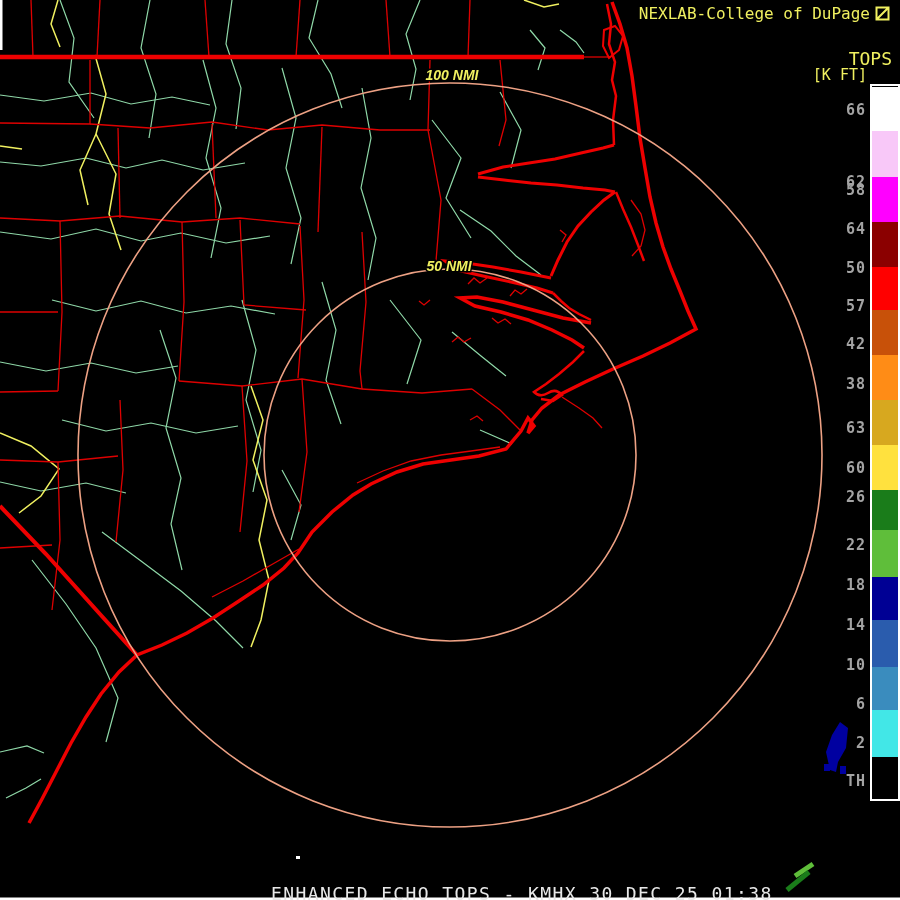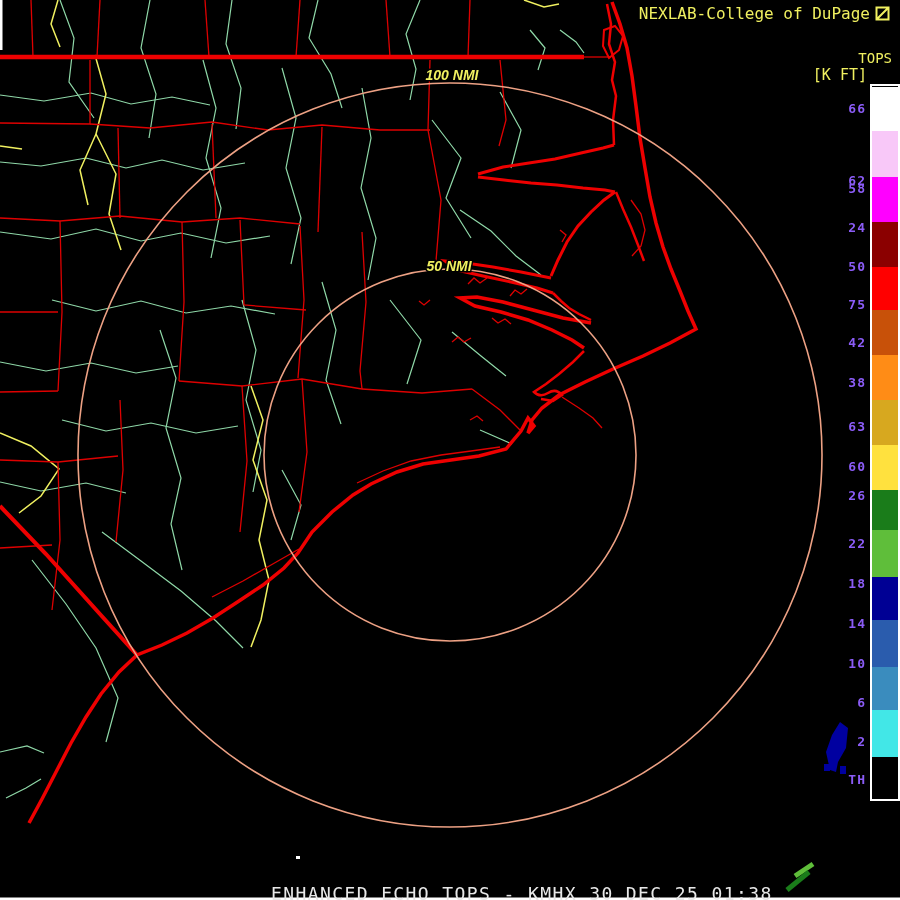--- a/index.html
+++ b/index.html
@@ -1,27 +1,27 @@
 <!DOCTYPE html>
 <html><head>
 <meta charset="utf-8">
 <style>
   html,body{margin:0;padding:0;background:#000;}
   .screen{position:relative;width:900px;height:900px;background:#000;overflow:hidden;
           font-family:"DejaVu Sans Mono","Liberation Mono",monospace;}
   .map-svg{position:absolute;left:0;top:0;}
   .brand{position:absolute;top:4px;right:10px;display:flex;align-items:center;gap:5px;
          color:#F0F060;font-size:16px;white-space:nowrap;}
-  .legend-title{position:absolute;right:8px;top:52px;color:#F0F060;font-size:14px;text-align:right;line-height:13px;}
+  .legend-title{position:absolute;right:8px;top:52px;color:#F0F060;font-size:18px;text-align:right;line-height:13px;}
   .legend-units{position:absolute;right:33px;top:66px;color:#F0F060;font-size:15px;}
   .cb-frame{position:absolute;left:870px;top:84px;width:26px;height:713px;border:2px solid #fff;background:#000;}
   .cb-seg{position:absolute;left:0;width:26px;}
   .cb-labels{position:absolute;left:828px;top:0;width:38px;height:900px;pointer-events:none;}
-  .cb-tick{position:absolute;right:0;width:38px;text-align:right;color:#8b5cf6;
-           font-size:13px;font-weight:bold;letter-spacing:1px;}
+  .cb-tick{position:absolute;right:0;width:38px;text-align:right;color:#a3a3a3;
+           font-size:15px;font-weight:bold;letter-spacing:1px;}
   .status{position:absolute;left:271px;top:883px;color:#E8E8E8;font-size:18px;letter-spacing:1.4px;white-space:nowrap;}
   svg text.ring-label{font-family:"Liberation Sans",sans-serif;font-style:italic;font-weight:bold;
            font-size:14px;fill:#F0F060;paint-order:stroke;stroke:#000;stroke-width:3px;}
 </style>
 </head>
 <body>
 
 <div class="screen">
 
   <svg class="map-svg" width="900" height="900" viewBox="0 0 900 900">
@@ -181,23 +181,23 @@
       <div class="cb-seg" style="top: 491px; height: 43px; background: rgb(0, 0, 148);"></div>
       <div class="cb-seg" style="top: 534px; height: 47px; background: rgb(42, 92, 173);"></div>
       <div class="cb-seg" style="top: 581px; height: 43px; background: rgb(58, 140, 190);"></div>
       <div class="cb-seg" style="top: 624px; height: 47px; background: rgb(66, 231, 231);"></div>
       <div class="cb-seg" style="top: 671px; height: 40px; background: rgb(0, 0, 0);"></div>
     </div>
   <div class="cb-labels" id="cb-labels">
       <span class="cb-tick" style="top: 101px;">66</span>
       <span class="cb-tick" style="top: 141px; margin-top: 32px;">62</span>
       <span class="cb-tick" style="top: 181px;">58</span>
-      <span class="cb-tick" style="top: 220px;">24</span>
+      <span class="cb-tick" style="top: 220px;">64</span>
       <span class="cb-tick" style="top: 259px;">50</span>
-      <span class="cb-tick" style="top: 297px;">75</span>
+      <span class="cb-tick" style="top: 297px;">57</span>
       <span class="cb-tick" style="top: 335px;">42</span>
       <span class="cb-tick" style="top: 375px;">38</span>
       <span class="cb-tick" style="top: 419px;">63</span>
       <span class="cb-tick" style="top: 459px;">60</span>
       <span class="cb-tick" style="top: 488px;">26</span>
       <span class="cb-tick" style="top: 536px;">22</span>
       <span class="cb-tick" style="top: 576px;">18</span>
       <span class="cb-tick" style="top: 616px;">14</span>
       <span class="cb-tick" style="top: 656px;">10</span>
       <span class="cb-tick" style="top: 695px;">6</span>

